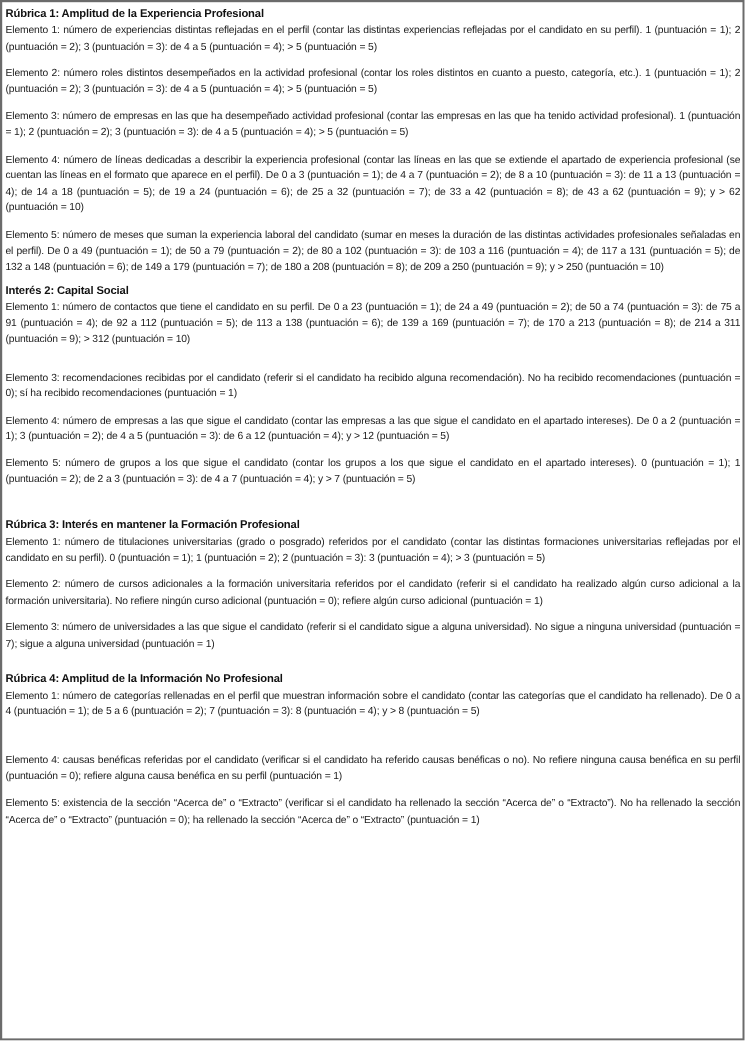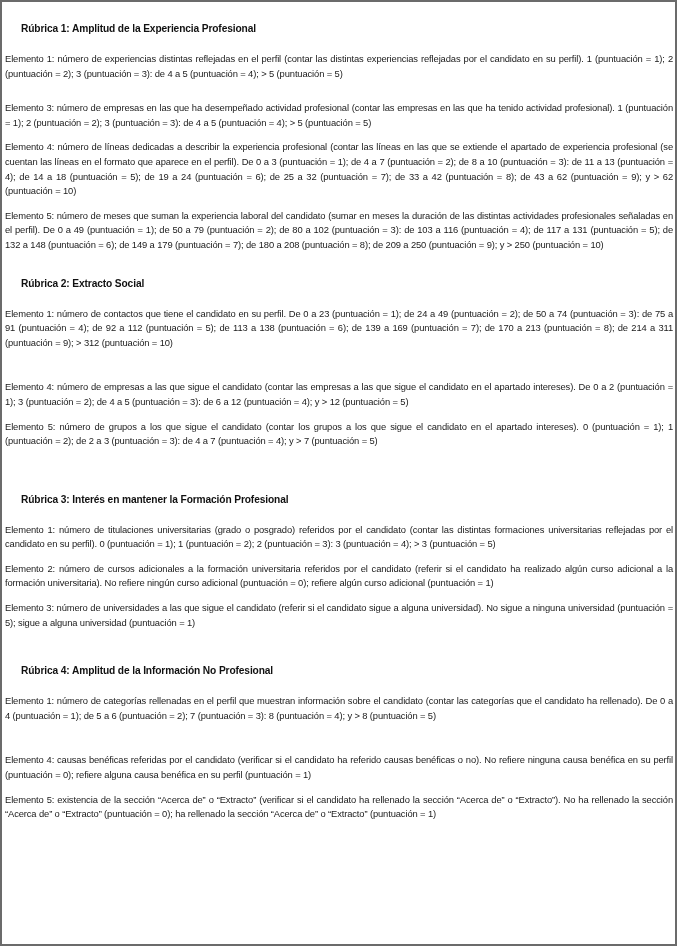--- a/index.html
+++ b/index.html
@@ -15,21 +15,21 @@
       color: #1a1a1a;
       font-size: 9.4px;
       line-height: 14.6px;
       letter-spacing: -0.12px;
     }
     .content { position: absolute; left: 3px; top: 4px; width: 668px; }
     .rubric-title {
       font-weight: bold;
       font-size: 10.2px;
       line-height: 14px;
-      margin: 16px;
+      margin: 0;
       color: #111;
     }
     .el {
       margin: 0;
       text-align: justify;
       text-align-last: left;
     }
     .gap { height: 10px; }
     .gap-sm { height: 8px; }
     .gap-lg { height: 18px; }
@@ -37,51 +37,53 @@
 </head>
 <body>
 
 <div class="page">
   <div class="content">
 
     <section>
       <p class="rubric-title">Rúbrica 1: Amplitud de la Experiencia Profesional</p>
       <p class="el">Elemento 1: número de experiencias distintas reflejadas en el perfil (contar las distintas experiencias reflejadas por el candidato en su perfil). 1 (puntuación = 1); 2 (puntuación = 2); 3 (puntuación = 3): de 4 a 5 (puntuación = 4); &gt; 5 (puntuación = 5)</p>
       <div class="gap"></div>
+      <p class="el">Elemento 2: número roles distintos desempeñados en la actividad profesional (contar los roles distintos en cuanto a puesto, categoría, etc.). 1 (puntuación = 1); 2 (puntuación = 2); 3 (puntuación = 3): de 4 a 5 (puntuación = 4); &gt; 5 (puntuación = 5)</p>
       <div class="gap"></div>
       <p class="el">Elemento 3: número de empresas en las que ha desempeñado actividad profesional (contar las empresas en las que ha tenido actividad profesional). 1 (puntuación = 1); 2 (puntuación = 2); 3 (puntuación = 3): de 4 a 5 (puntuación = 4); &gt; 5 (puntuación = 5)</p>
       <div class="gap"></div>
       <p class="el">Elemento 4: número de líneas dedicadas a describir la experiencia profesional (contar las líneas en las que se extiende el apartado de experiencia profesional (se cuentan las líneas en el formato que aparece en el perfil). De 0 a 3 (puntuación = 1); de 4 a 7 (puntuación = 2); de 8 a 10 (puntuación = 3): de 11 a 13 (puntuación = 4); de 14 a 18 (puntuación = 5); de 19 a 24 (puntuación = 6); de 25 a 32 (puntuación = 7); de 33 a 42 (puntuación = 8); de 43 a 62 (puntuación = 9); y &gt; 62 (puntuación = 10)</p>
       <div class="gap"></div>
       <p class="el">Elemento 5: número de meses que suman la experiencia laboral del candidato (sumar en meses la duración de las distintas actividades profesionales señaladas en el perfil). De 0 a 49 (puntuación = 1); de 50 a 79 (puntuación = 2); de 80 a 102 (puntuación = 3): de 103 a 116 (puntuación = 4); de 117 a 131 (puntuación = 5); de 132 a 148 (puntuación = 6); de 149 a 179 (puntuación = 7); de 180 a 208 (puntuación = 8); de 209 a 250 (puntuación = 9); y &gt; 250 (puntuación = 10)</p>
     </section>
 
     <div class="gap-sm"></div>
 
     <section>
-      <p class="rubric-title">Rúbrica 2: Extracto Social</p>
+      <p class="rubric-title">Interés 2: Capital Social</p>
       <p class="el">Elemento 1: número de contactos que tiene el candidato en su perfil.  De 0 a 23 (puntuación = 1); de 24 a 49 (puntuación = 2); de 50 a 74 (puntuación = 3): de 75 a 91 (puntuación = 4); de 92 a 112 (puntuación = 5); de 113 a 138 (puntuación = 6); de 139 a 169 (puntuación = 7); de 170 a 213 (puntuación = 8); de 214 a 311 (puntuación = 9); &gt; 312 (puntuación = 10)</p>
       <div class="gap"></div>
       <div class="gap"></div>
+      <p class="el">Elemento 3: recomendaciones recibidas por el candidato (referir si el candidato ha recibido alguna recomendación). No ha recibido recomendaciones (puntuación = 0); sí ha recibido recomendaciones (puntuación = 1)</p>
       <div class="gap"></div>
       <p class="el">Elemento 4: número de empresas a las que sigue el candidato (contar las empresas a las que sigue el candidato en el apartado intereses). De 0 a 2 (puntuación = 1); 3 (puntuación = 2); de 4 a 5 (puntuación = 3): de 6 a 12 (puntuación = 4); y &gt; 12 (puntuación = 5)</p>
       <div class="gap"></div>
       <p class="el">Elemento 5: número de grupos a los que sigue el candidato (contar los grupos a los que sigue el candidato en el apartado intereses). 0 (puntuación = 1); 1 (puntuación = 2); de 2 a 3 (puntuación = 3): de 4 a 7 (puntuación = 4); y &gt; 7 (puntuación = 5)</p>
       <div class="gap"></div>
     </section>
 
     <div class="gap-lg"></div>
 
     <section>
       <p class="rubric-title">Rúbrica 3: Interés en mantener la Formación Profesional</p>
       <p class="el">Elemento 1: número de titulaciones universitarias (grado o posgrado) referidos por el candidato (contar las distintas formaciones universitarias reflejadas por el candidato en su perfil).  0 (puntuación = 1); 1 (puntuación = 2); 2 (puntuación = 3): 3 (puntuación = 4); &gt; 3 (puntuación = 5)</p>
       <div class="gap"></div>
       <p class="el">Elemento 2: número de cursos adicionales a la formación universitaria referidos por el candidato (referir si el candidato ha realizado algún curso adicional a la formación universitaria). No refiere ningún curso adicional (puntuación = 0); refiere algún curso adicional (puntuación = 1)</p>
       <div class="gap"></div>
-      <p class="el">Elemento 3: número de universidades a las que sigue el candidato (referir si el candidato sigue a alguna universidad). No sigue a ninguna universidad (puntuación = 5); sigue a alguna universidad (puntuación = 1)</p>
+      <p class="el">Elemento 3: número de universidades a las que sigue el candidato (referir si el candidato sigue a alguna universidad). No sigue a ninguna universidad (puntuación = 7); sigue a alguna universidad (puntuación = 1)</p>
     </section>
 
     <div class="gap-lg"></div>
 
     <section>
       <p class="rubric-title">Rúbrica 4: Amplitud de la Información No Profesional</p>
       <p class="el">Elemento 1: número de categorías rellenadas en el perfil que muestran información sobre el candidato (contar las categorías que el candidato ha rellenado). De 0 a 4 (puntuación = 1); de 5 a 6 (puntuación = 2); 7 (puntuación = 3): 8 (puntuación = 4); y &gt; 8 (puntuación = 5)</p>
       <div class="gap"></div>
       <div class="gap"></div>
       <div class="gap"></div>

